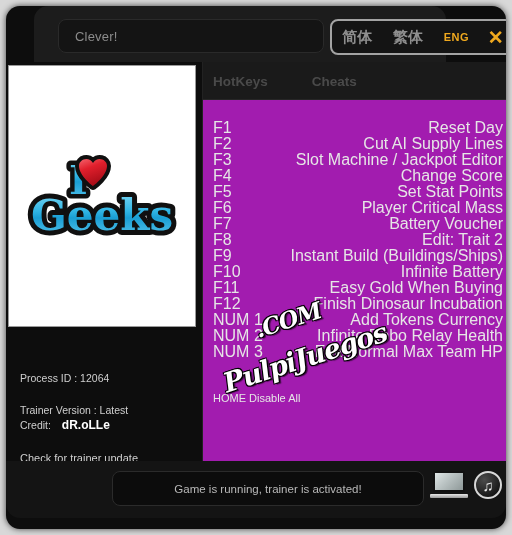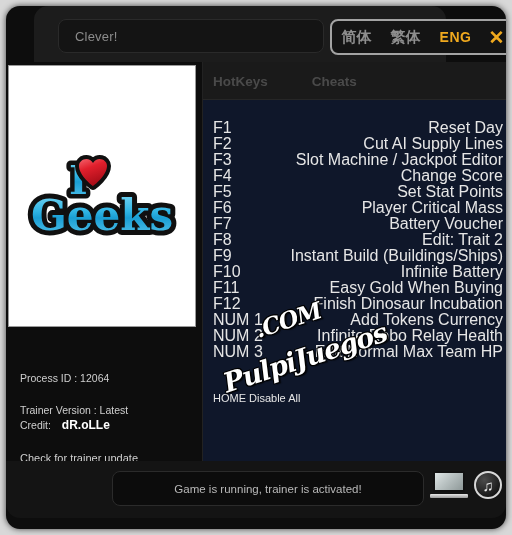--- a/index.html
+++ b/index.html
@@ -49,21 +49,21 @@
     width:180px;height:32px;
     background:#141414;
     border:2px solid #a3a3a3;
     border-radius:8px;
     display:flex;align-items:center;justify-content:space-around;
   }
   .lang{
     color:#8e8e8e;font-size:15px;font-weight:bold;
     padding:0 2px;cursor:pointer;
   }
-  .lang.active{color:#f0a91e;font-size:14px;letter-spacing:.5px;}
+  .lang.active{color:#f0a91e;font-size:11px;letter-spacing:.5px;}
   .close-x{
     color:#f0a91e;font-size:19px;font-weight:bold;
     line-height:1;cursor:pointer;
   }
   
   .body-area{
     position:absolute;left:0;top:56px;width:500px;height:410px;
     background:#0b0b0b;
   }
   
@@ -97,21 +97,21 @@
     cursor:pointer;
     white-space:nowrap;
   }
   .divider-v{
     position:absolute;left:196px;top:0;width:1px;height:410px;
     background:#222;
   }
   
   .right-col{
     position:absolute;left:197px;top:0;width:303px;height:410px;
-    background:#0f172a;
+    background:#a21caf;
   }
   .tabs{
     position:absolute;left:0;top:0;width:303px;height:38px;
     background:#1a1a1a;
     display:flex;align-items:center;
   }
   .tab{
     color:#4a4a4a;font-size:13.5px;font-weight:bold;
     cursor:pointer;
   }

